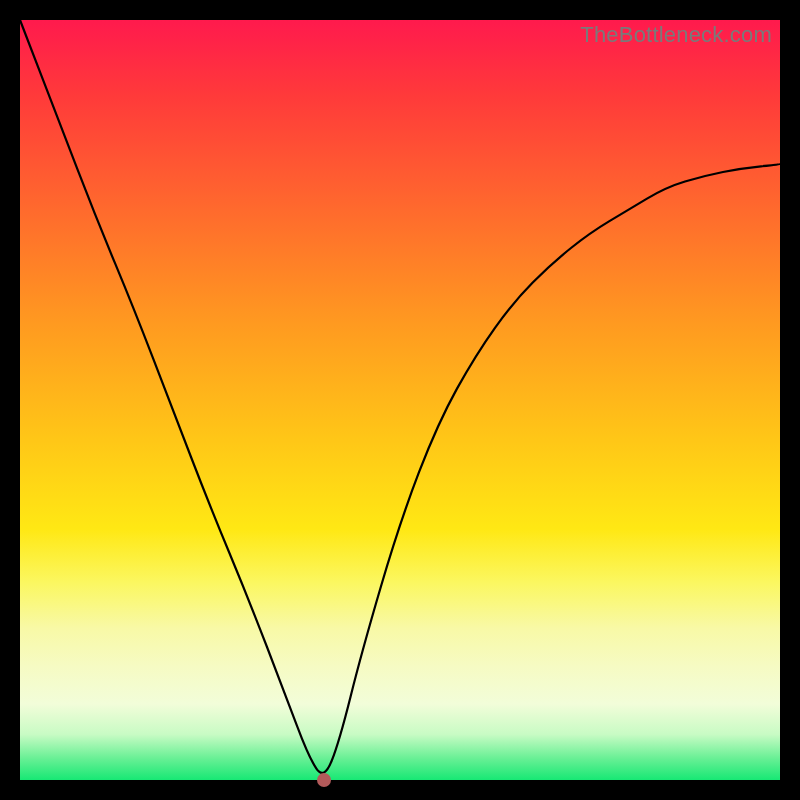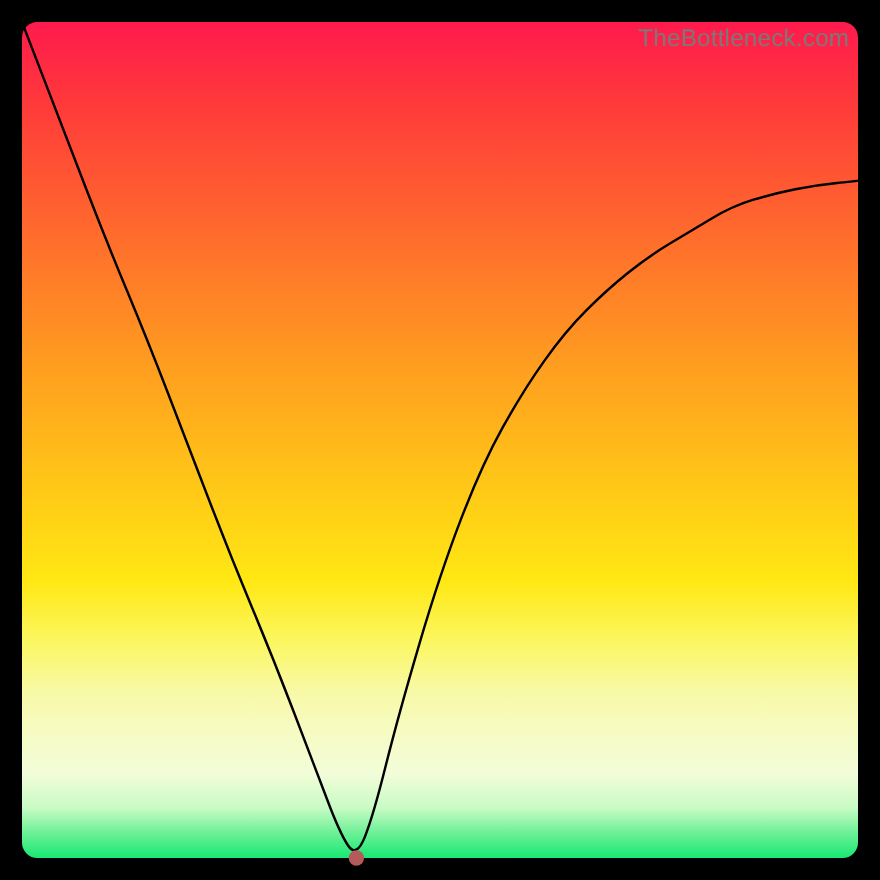--- a/index.html
+++ b/index.html
@@ -31,21 +31,20 @@
       #ffc617 55%,
       #ffe814 67%,
       #fbf760 74%,
       #f8f9a6 80%,
       #f6fbc3 85%,
       #f2fdd9 90%,
       #c8fbc4 94%,
       #6df097 97%,
       #17e874 100%
     );
-    border-radius: 14px;
   }
   .watermark {
     position: absolute;
     top: 2px;
     right: 8px;
     color: #7a7a7a;
     font-size: 22px;
     font-weight: 500;
     letter-spacing: 0.2px;
     user-select: none;

